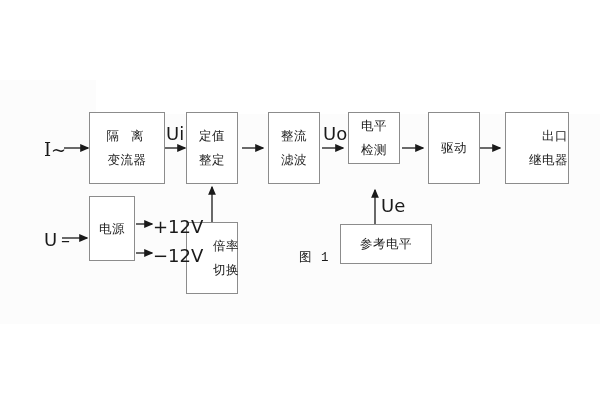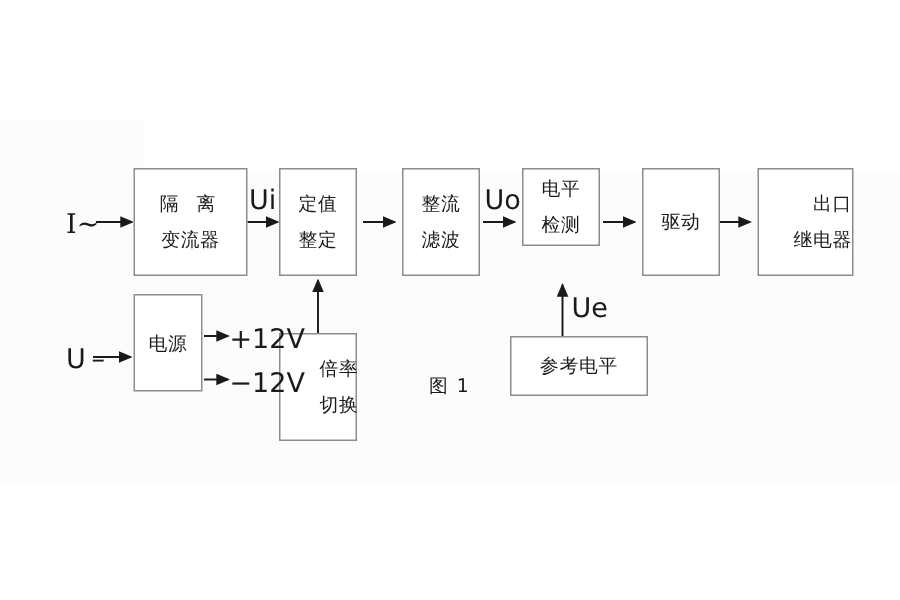--- a/index.html
+++ b/index.html
@@ -169,15 +169,15 @@
     <span class="ln">参考电平</span>
   </div>
 
   <div class="label" style="left:166px; top:125px;">Ui</div>
   <div class="label" style="left:323px; top:125px;text-align:center;">Uo</div>
   <div class="label" style="left:381px; top:197px;">Ue</div>
 
   <div class="label" style="left:153px; top:218px;">+12V</div>
   <div class="label" style="left:153px; top:247px;">−12V</div>
 
-  <div class="caption" style="left:286px; top:249px;">图 1</div>
+  <div class="caption" style="left:299px; top:249px;font-family:Liberation Mono, monospace;">图 1</div>
 
 </div>
 
 </body></html>

